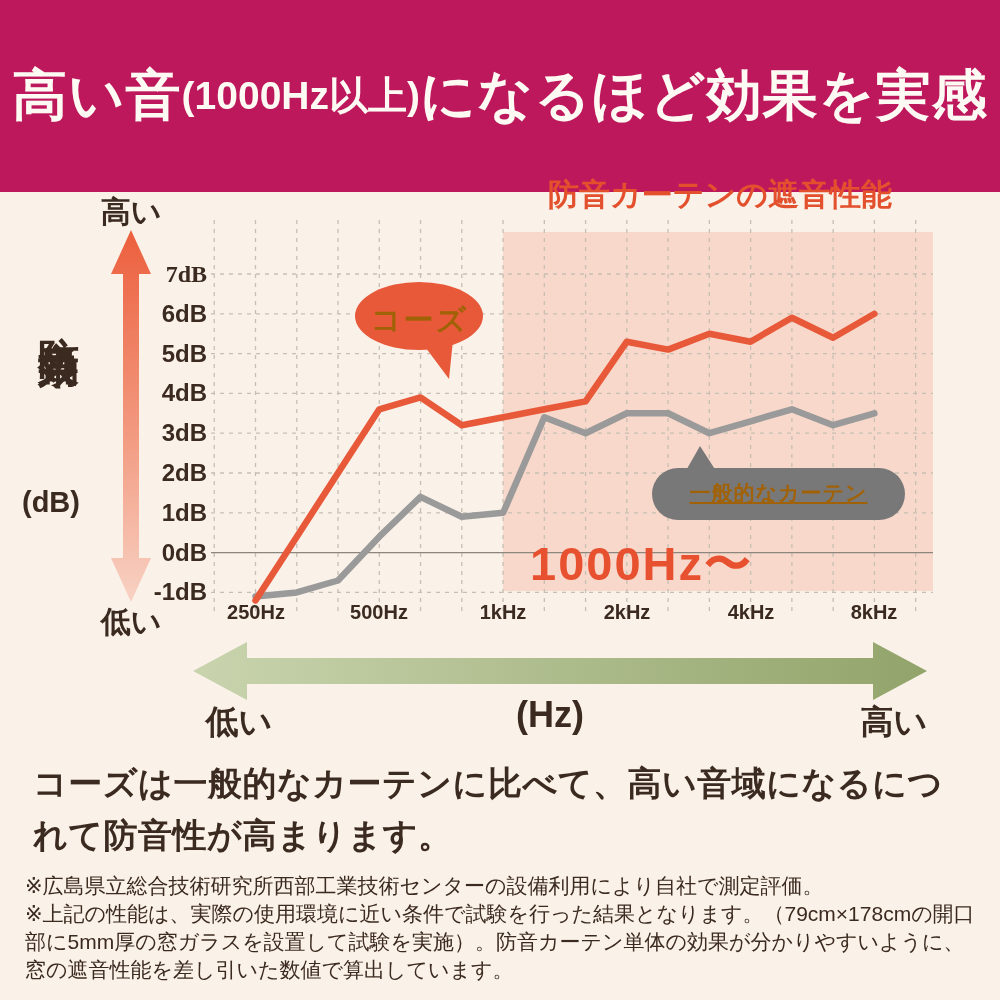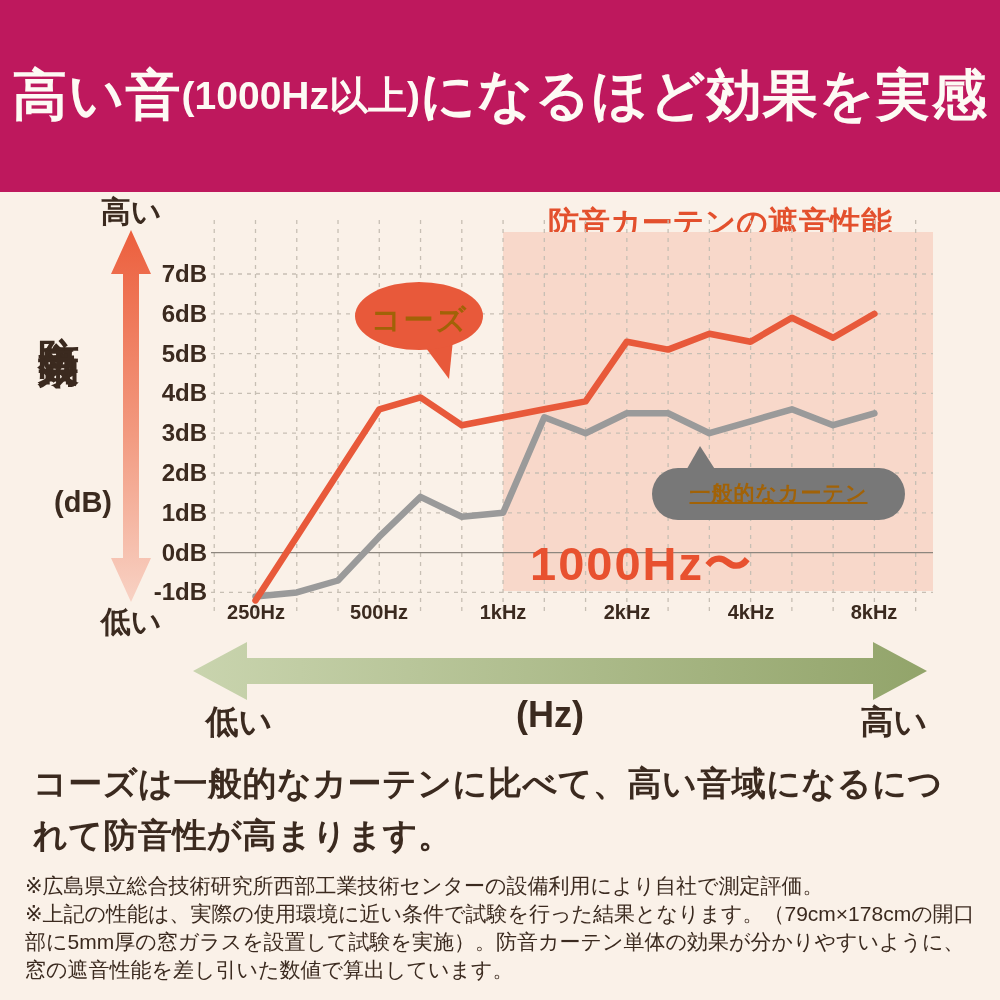--- a/index.html
+++ b/index.html
@@ -17,24 +17,24 @@
     color:#fdfaf4;font-weight:bold;white-space:nowrap;
   }
   .banner .big{font-size:55px;letter-spacing:1px;}
   .banner .small{font-size:39px;letter-spacing:0;}
   
   .yhigh,.ylow{width:90px;text-align:center;font-size:30px;font-weight:bold;}
   .yaxis-title{
     writing-mode:vertical-rl;text-orientation:upright;
     font-size:41px;font-weight:bold;letter-spacing:5px;line-height:1;
   }
-  .yaxis-unit{width:90px;text-align:right;font-size:29px;font-weight:bold;}
+  .yaxis-unit{width:90px;text-align:left;font-size:29px;font-weight:bold;}
   .chart-title{
     left:500px;top:174px;width:440px;text-align:center;
-    font-size:31px;font-weight:bold;color:#e3502d;white-space:nowrap;margin-top:28px;
+    font-size:31px;font-weight:bold;color:#e3502d;white-space:nowrap;
   }
   .ytick{width:62px;text-align:right;font-size:24px;font-weight:bold;left:145px;height:28px;line-height:28px;}
   .xtick{width:80px;text-align:center;font-size:20px;font-weight:bold;top:598px;height:28px;line-height:28px;}
   .bubble-label{color:#a16207;font-weight:bold;text-align:center;white-space:nowrap;}
   .cose-label{left:355px;top:300px;width:129px;font-size:30px;letter-spacing:2px;}
   .general-label{left:652px;top:479px;width:253px;font-size:21px;letter-spacing:1px;text-decoration:underline;}
   .highlight-label{
     left:530px;top:533px;font-size:47px;font-weight:bold;color:#e8512f;
     letter-spacing:2px;white-space:nowrap;
   }
@@ -120,21 +120,21 @@
   <g>
     <polygon points="684,322 718,322 700,294" fill="#787878"></polygon>
     <rect x="652" y="316" width="253" height="52" rx="26" fill="#787878"></rect>
   </g>
 </svg>
 
 <div class="abs bubble-label cose-label">コーズ</div>
 <div class="abs bubble-label general-label">一般的なカーテン</div>
 <div class="abs highlight-label">1000Hz〜</div>
 
-<div class="abs ytick" style="top:260px;">7dB</div>
+<div class="abs ytick" style="top:260px;font-family:Liberation Serif, serif;">7dB</div>
 <div class="abs ytick" style="top:300px;">6dB</div>
 <div class="abs ytick" style="top:340px;">5dB</div>
 <div class="abs ytick" style="top:379px;">4dB</div>
 <div class="abs ytick" style="top:419px;">3dB</div>
 <div class="abs ytick" style="top:459px;">2dB</div>
 <div class="abs ytick" style="top:499px;">1dB</div>
 <div class="abs ytick" style="top:539px;">0dB</div>
 <div class="abs ytick" style="top:578px;">-1dB</div>
 
 <div class="abs xtick" style="left:216px;">250Hz</div>

